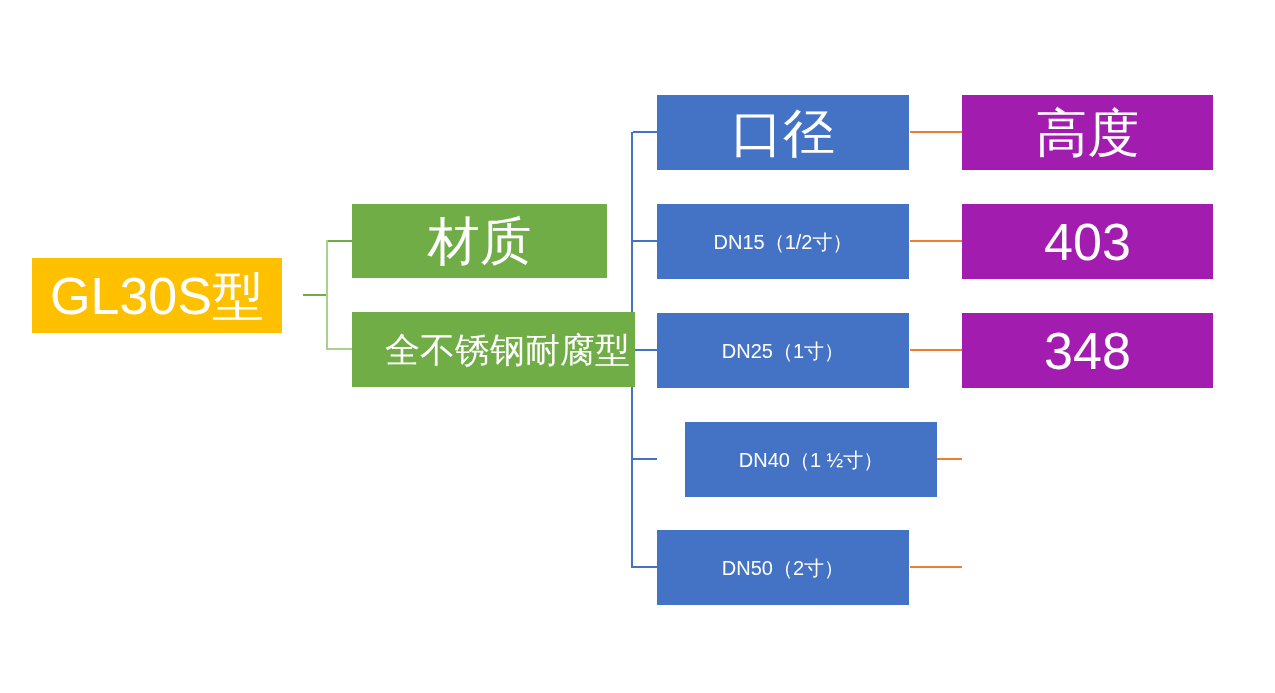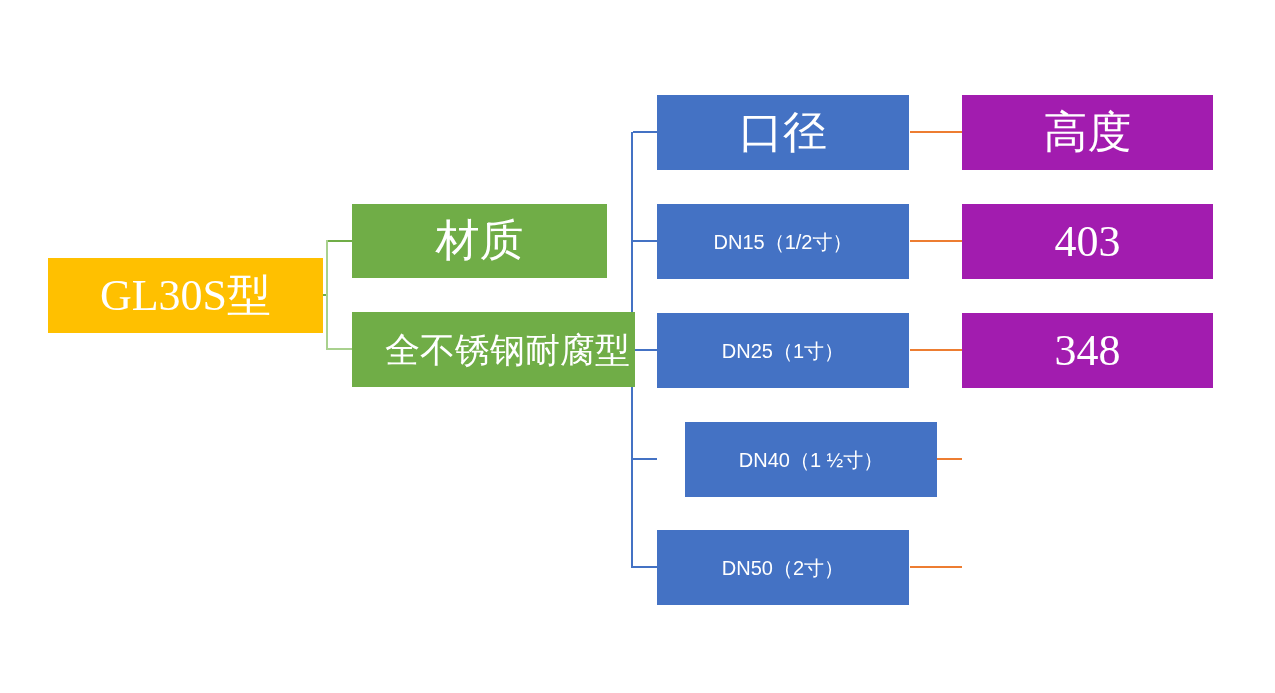--- a/index.html
+++ b/index.html
@@ -14,43 +14,43 @@
     position: absolute;
     display: flex;
     align-items: center;
     justify-content: center;
     color: #ffffff;
     text-align: center;
     line-height: 1;
     white-space: nowrap;
   }
   .serif {
-    font-family: Liberation Serif, serif;
-    font-size: 44px;
+    font-family: Liberation Sans, sans-serif;
+    font-size: 52px;
   }
   .sans {
     font-family: "Liberation Sans", "DejaVu Sans", sans-serif;
     font-size: 20px;
   }
   .value-sans {
     font-family: "Liberation Sans", "DejaVu Sans", sans-serif;
     font-size: 35px;
   }
   .fill-root   { background: #FFC000; }
   .fill-green  { background: #70AD47; }
   .fill-blue   { background: #4472C4; }
   .fill-orange { background: #a21caf; }
   .conn { position: absolute; }
   .c-green       { background: #70AD47; }
   .c-green-light { background: #A9D18E; }
   .c-blue        { background: #4472C4; }
   .c-orange      { background: #ED7D31; }
 
   
-  #n-root   { left: 48px;  top: 258px; width: 275px; height: 75px; }
+  #n-root   { left: 32px;  top: 258px; width: 250px; height: 75px; }
   #n-mat-h  { left: 352px; top: 204px; width: 255px; height: 74px; }
   #n-mat-v  { left: 352px; top: 312px; width: 255px; height: 75px; padding-left: 28px; }
   #n-dia-h  { left: 657px; top: 95px;  width: 252px; height: 75px; }
   #n-dn15   { left: 657px; top: 204px; width: 252px; height: 75px; }
   #n-dn25   { left: 657px; top: 313px; width: 252px; height: 75px; }
   #n-dn40   { left: 657px; top: 422px; width: 252px; height: 75px; margin-left: 28px; }
   #n-dn50   { left: 657px; top: 530px; width: 252px; height: 75px; }
   #n-hgt-h  { left: 962px; top: 95px;  width: 251px; height: 75px; }
   #n-h344   { left: 962px; top: 204px; width: 251px; height: 75px; }
   #n-h348   { left: 962px; top: 313px; width: 251px; height: 75px; }

